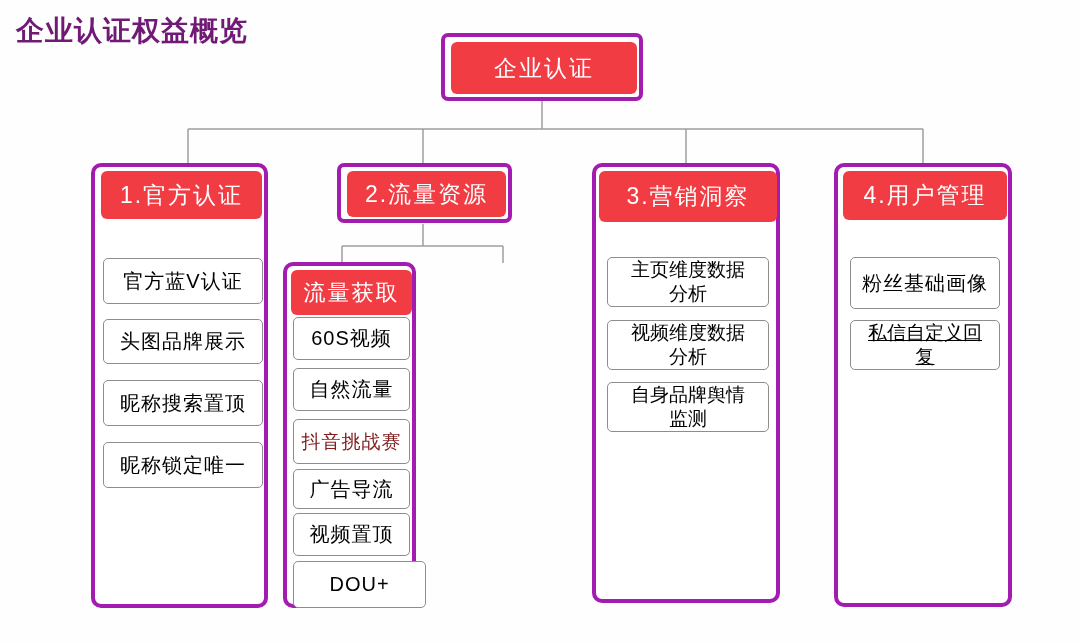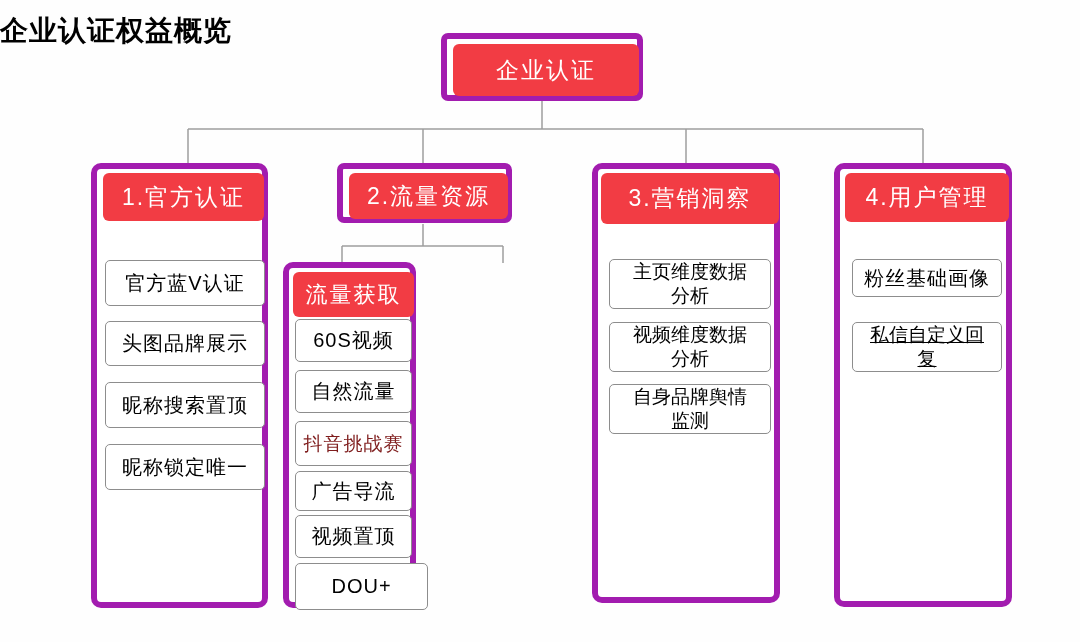--- a/index.html
+++ b/index.html
@@ -1,27 +1,27 @@
 <!DOCTYPE html>
 <html><head>
 <meta charset="utf-8">
 <style>
   html,body{margin:0;padding:0;background:#ffffff;}
   .canvas{
     position:relative;width:1080px;height:642px;background:#fefefe;
     font-family:"Liberation Sans","DejaVu Sans",sans-serif;overflow:hidden;
   }
   .title{
-    position:absolute;left:0;top:12px;margin:0;
-    font-size:28px;font-weight:700;color:#000000;letter-spacing:1px;
+    position:absolute;left:16px;top:12px;margin:0;
+    font-size:28px;font-weight:700;color:#701a75;letter-spacing:1px;
   }
   .connectors{position:absolute;left:0;top:0;width:1080px;height:642px;}
   .connectors path{stroke:#9e9e9e;stroke-width:1.5;fill:none;}
   .frame{
-    position:absolute;background:#ffffff;border:6px solid #a21caf;
+    position:absolute;background:#ffffff;border:4px solid #a21caf;
     border-radius:10px;box-sizing:border-box;
   }
   .red-fill{
     position:absolute;background:#f23c44;border-radius:6px;color:#ffffff;
     display:flex;align-items:center;justify-content:center;
     font-size:23px;letter-spacing:2px;box-sizing:border-box;white-space:nowrap;
   }
   .item{
     position:absolute;background:#ffffff;border:1.5px solid #8d8d8d;border-radius:5px;
     display:flex;align-items:center;justify-content:center;text-align:center;
@@ -73,17 +73,17 @@
 
   <div class="frame" style="left:592px;top:163px;width:188px;height:440px;">
     <div class="red-fill" style="left:3px;top:4px;width:178px;height:51px;">3.营销洞察</div>
     <div class="item two-line" style="left:11px;top:90px;width:162px;height:50px;">主页维度数据分析</div>
     <div class="item two-line" style="left:11px;top:215px;width:162px;height:50px;">自身品牌舆情监测</div>
     <div class="item two-line" style="left:11px;top:153px;width:162px;height:50px;">视频维度数据分析</div>
   </div>
 
   <div class="frame" style="left:834px;top:163px;width:178px;height:444px;">
     <div class="red-fill" style="left:5px;top:4px;width:164px;height:49px;">4.用户管理</div>
-    <div class="item" style="left:12px;top:90px;width:150px;height:38px;">粉丝基础画像</div>
+    <div class="item" style="left:12px;top:90px;width:150px;height:52px;">粉丝基础画像</div>
     <div class="item two-line narrow" style="left:12px;top:153px;width:150px;height:50px;">私信自定义回复</div>
   </div>
 
 </div>
 
 </body></html>

